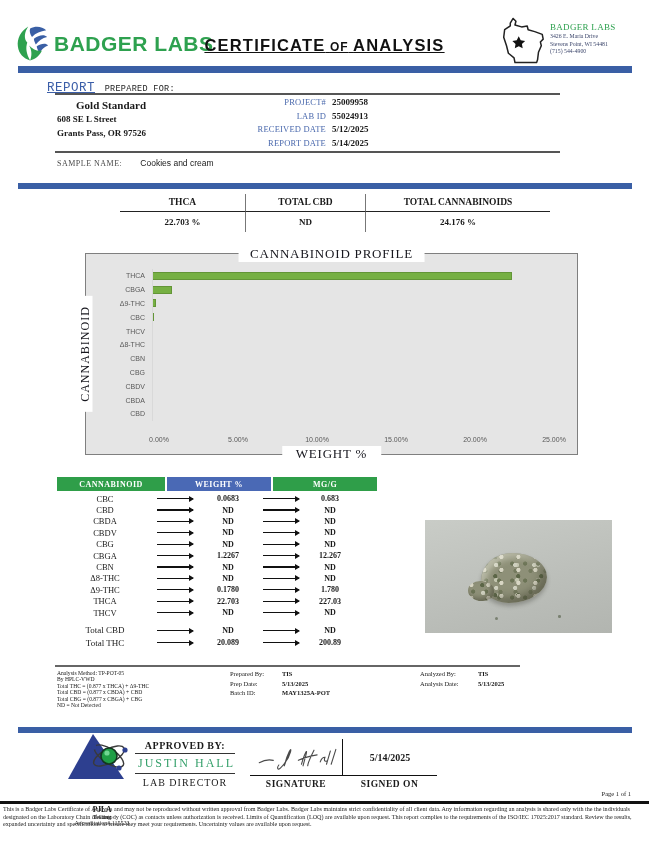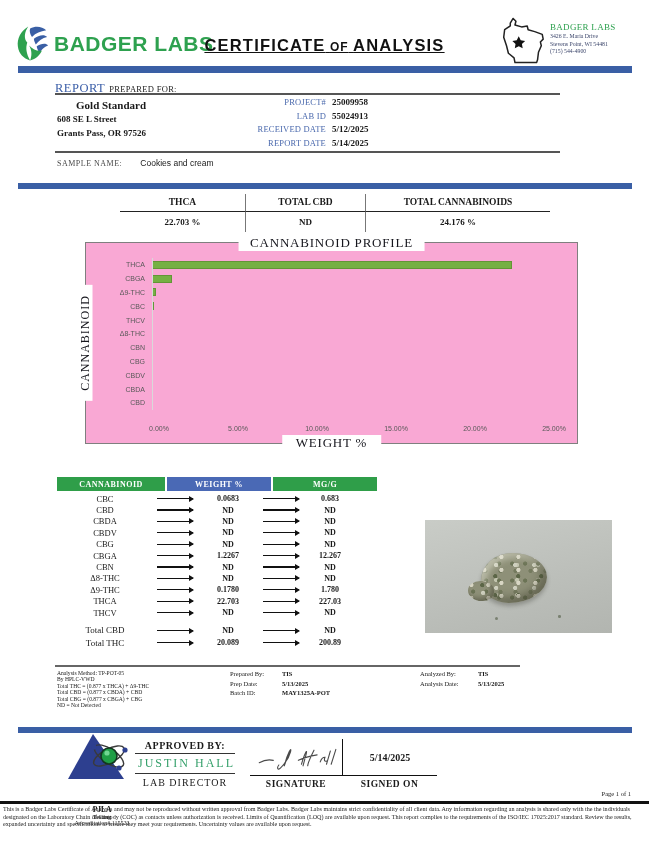--- a/index.html
+++ b/index.html
@@ -17,21 +17,21 @@
   .coa-title .small { font-size:12px; letter-spacing:1px; }
   .lab-block { position:absolute; right:8px; top:16px; width:142px; display:flex; gap:4px; }
   .lab-text { padding-top:6px; }
   .lab-name { color:#2ea14f; font-size:9px; letter-spacing:0.3px; line-height:11px; }
   .lab-addr { font-size:5.8px; line-height:7.5px; color:#3c466b; }
 
   .bluebar { position:absolute; left:18px; width:614px; background:#3a5fa5; }
   .bar1 { top:66px; height:7px; } .bar2 { top:183px; height:6px; } .bar3 { top:727px; height:6px; }
 
   
-  .report-title { position:absolute; left:55px; top:78px; }
+  .report-title { position:absolute; left:47px; top:78px;font-family:Liberation Mono, monospace; }
   .report-word { color:#3b5ea8; font-size:12.5px; letter-spacing:0.5px; text-decoration:underline; }
   .prepared-for { color:#222; font-size:8.5px; letter-spacing:0.3px; }
   .hrule { position:absolute; background:#555; height:1.5px; }
   .rule1 { left:55px; top:93px; width:505px; }
   .rule2 { left:55px; top:151px; width:505px; }
   .client { position:absolute; left:57px; top:98px; }
   .client-name { font-weight:bold; font-size:11px; line-height:15px;text-align:right; }
   .client-line { font-weight:bold; font-size:9px; line-height:13.5px; }
   .report-fields { position:absolute; left:87px; top:97px; width:320px; }
   .rfield { display:flex; height:13.5px; align-items:flex-start; }
@@ -43,22 +43,22 @@
 
   
   .summary { position:absolute; left:120px; top:194px; width:430px; }
   .srow { display:grid; grid-template-columns:125px 120px 185px; }
   .scell { text-align:center; font-weight:bold; }
   .shead .scell { font-size:9.5px; padding:3px 0 4px; border-bottom:1.5px solid #222; }
   .sval  .scell { font-size:9px; padding:5px 0; }
   .sdiv { border-left:1px solid #777; }
 
   
-  .chart-box { position:absolute; left:85px; top:242px; width:493px; height:202px;
-               border:1.5px solid #7f7f7f; background:#f9a8d4; }
+  .chart-box { position:absolute; left:85px; top:253px; width:493px; height:202px;
+               border:1.5px solid #7f7f7f; background:#e5e5e5; }
   .chart-title { position:absolute; top:-8px; left:50%; transform:translateX(-50%);
                  background:#fff; padding:0 12px; font-size:13px; letter-spacing:0.8px;
                  white-space:nowrap; color:#16161d; }
   .chart-ylab { position:absolute; top:50%; left:-1px; transform:translate(-50%,-50%) rotate(-90deg);
                 background:#fff; padding:0 10px; font-size:12px; letter-spacing:1px; color:#16161d; }
   .chart-xlab { position:absolute; bottom:-8px; left:50%; transform:translateX(-50%);
                 background:#fff; padding:0 14px; font-size:13px; letter-spacing:0.8px; color:#16161d; }
   .chart-rows { position:absolute; left:10px; top:15px; }
   .crow { display:flex; align-items:center; height:13.8px; }
   .clabel { width:56px; text-align:right; padding-right:7px;

